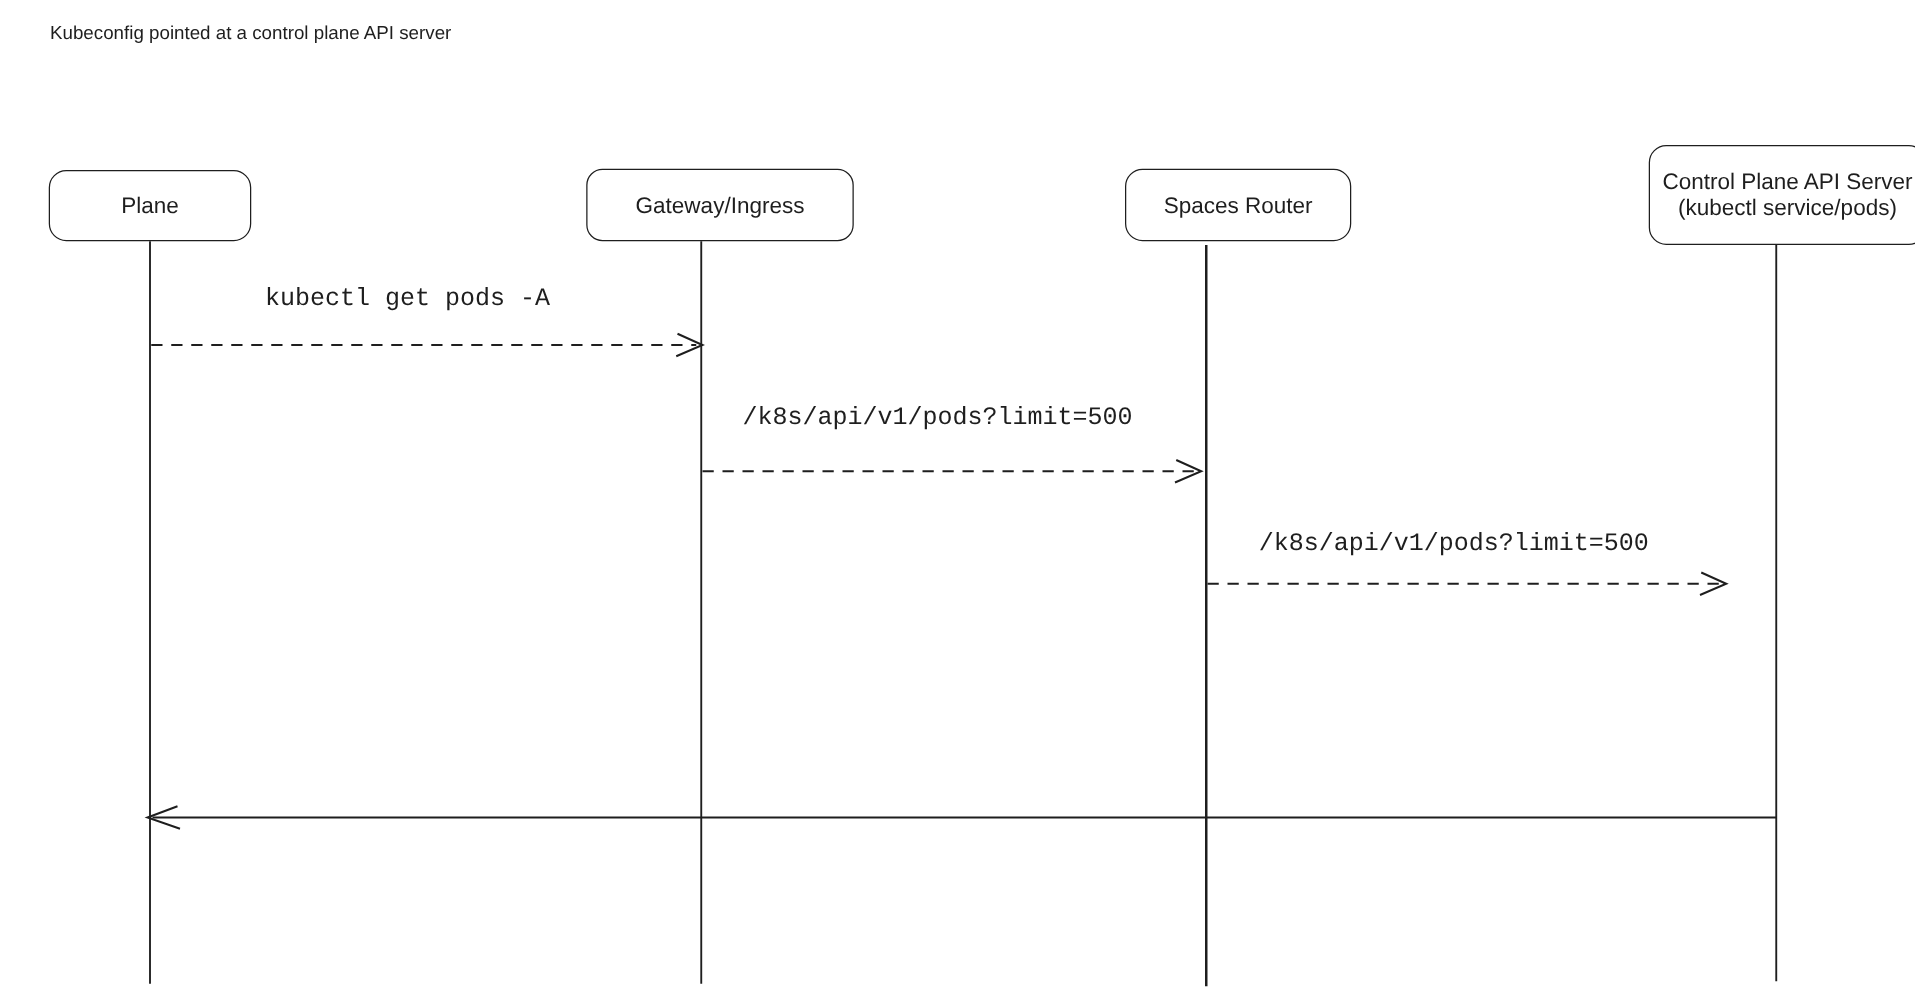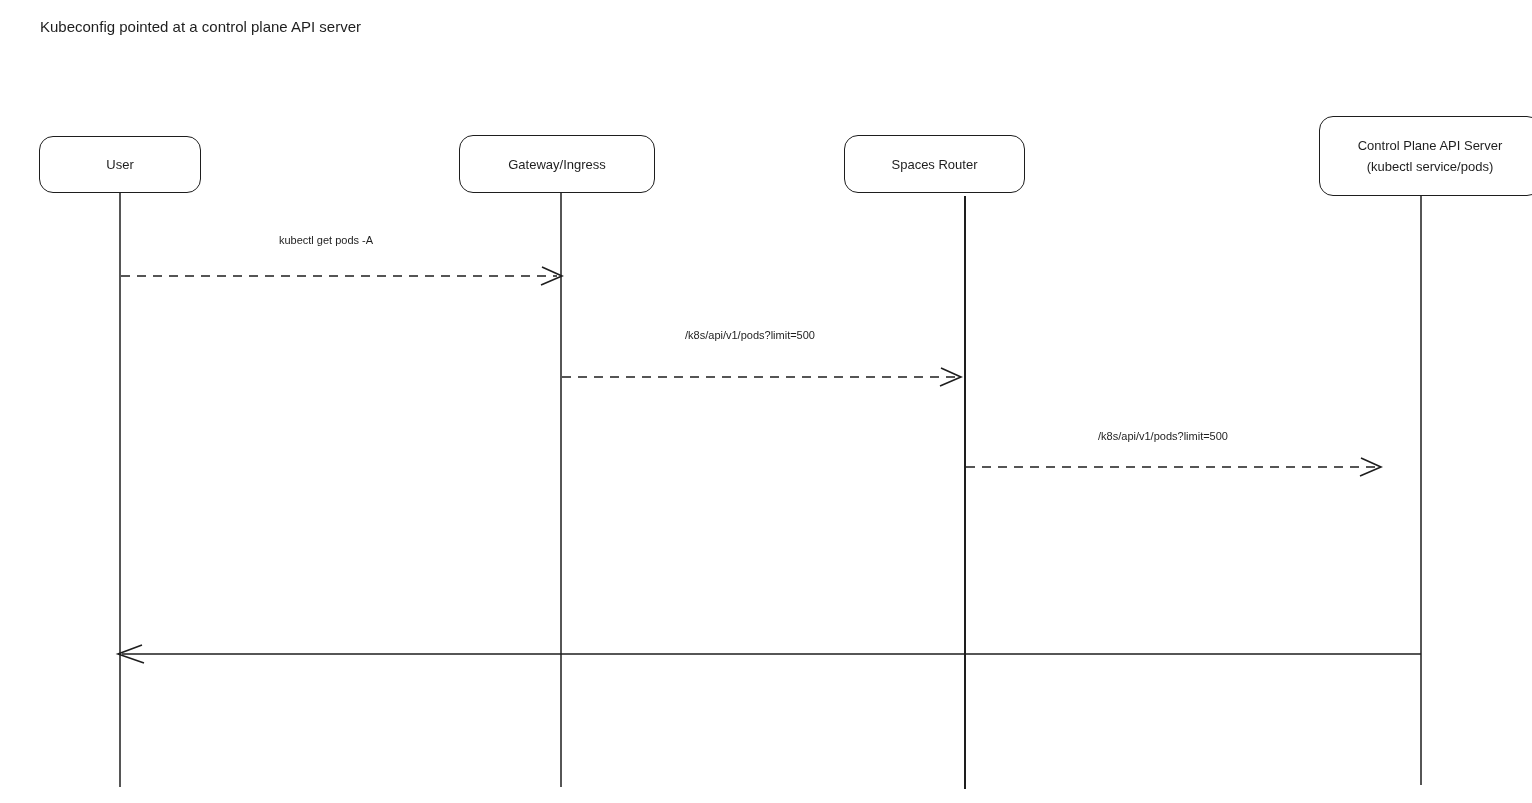--- a/index.html
+++ b/index.html
@@ -43,39 +43,40 @@
     background: #ffffff;
     display: flex;
     flex-direction: column;
     align-items: center;
     justify-content: center;
     box-sizing: border-box;
     z-index: 2;
   }
   .actor .actor-label,
   .actor .actor-sublabel {
-    font-size: 13px;
+    font-size: 18px;
     line-height: 21px;
     text-align: center;
     color: #1e1e1e;
     white-space: nowrap;
   }
   .actor-user    { left: 15px;   top: 136px; width: 162px; height: 57px; }
-  .actor-gateway { left: 435px;  top: 135px; width: 196px; height: 58px; }
-  .actor-spaces  { left: 820px;  top: 135px; width: 181px; height: 58px; }
+  .actor-gateway { left: 445px;  top: 135px; width: 214px; height: 58px; border-radius: 13px; }
+  .actor-spaces  { left: 876px;  top: 135px; width: 181px; height: 58px; }
   .actor-control { left: 1295px; top: 116px; width: 222px; height: 80px; }
 
   .msg-label {
     position: absolute;
     transform: translateX(-50%);
-    font-size: 11px;
+    font-size: 20px;
     line-height: 20px;
     color: #1e1e1e;
     white-space: nowrap;
     z-index: 2;
+    font-family: Liberation Mono, monospace;
   }
   .msg-label-1 { left: 302px;  top: 230px; }
   .msg-label-2 { left: 726px;  top: 325px; }
   .msg-label-3 { left: 1139px; top: 426px; }
 </style>
 </head>
 <body>
 
 <div class="canvas">
 
@@ -103,21 +104,21 @@
       <polyline points="1337,458 1357,467 1336,476" fill="none" stroke="#1e1e1e" stroke-width="1.6"></polyline>
     </g>
 
     <g>
       <line x1="1397" y1="654" x2="98" y2="654" stroke="#1e1e1e" stroke-width="1.7"></line>
       <polyline points="118,645 94,654 120,663" fill="none" stroke="#1e1e1e" stroke-width="1.6"></polyline>
     </g>
   </svg>
 
   <div class="actor actor-user">
-    <div class="actor-label">User</div>
+    <div class="actor-label">Plane</div>
   </div>
 
   <div class="actor actor-gateway">
     <div class="actor-label">Gateway/Ingress</div>
   </div>
 
   <div class="actor actor-spaces">
     <div class="actor-label">Spaces Router</div>
   </div>
 

